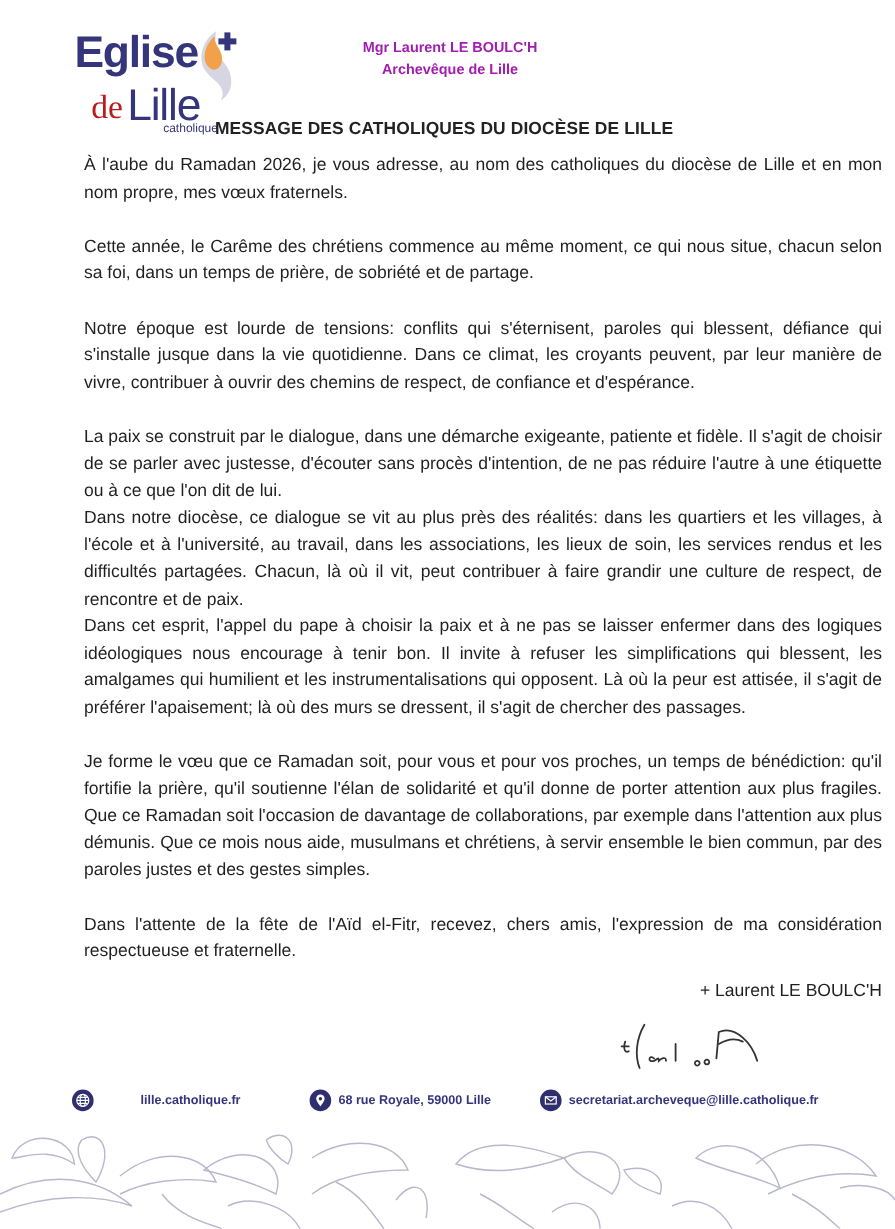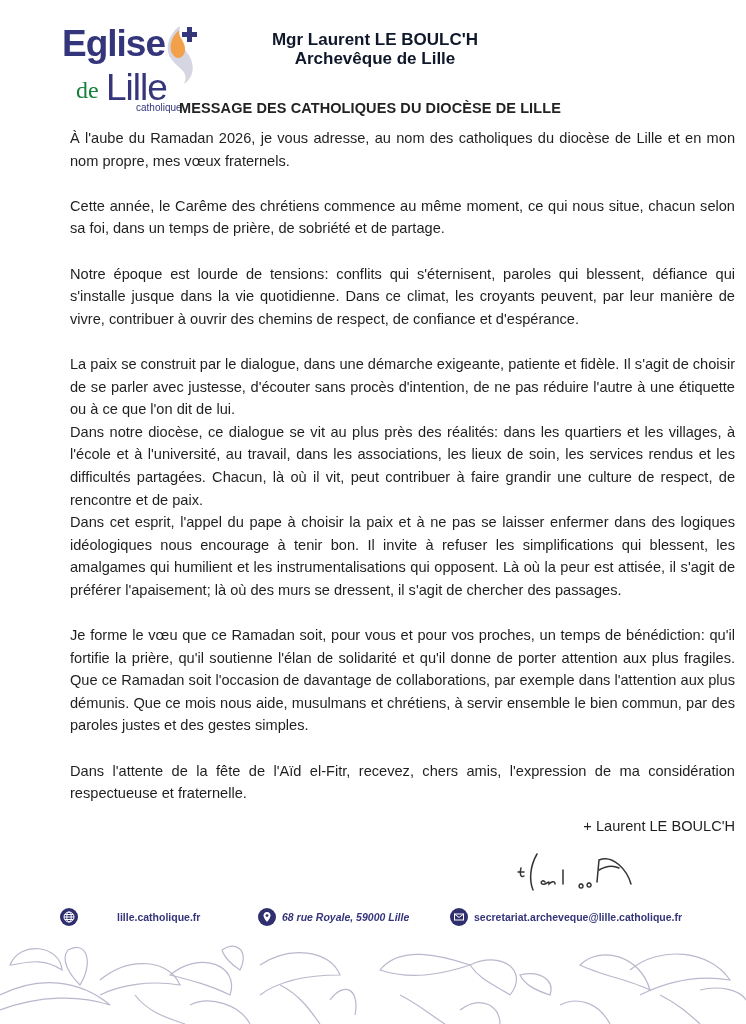--- a/index.html
+++ b/index.html
@@ -1,23 +1,23 @@
 <!DOCTYPE html>
 <html><head>
 <meta charset="utf-8">
 <style>
   html, body { margin: 0; padding: 0; background: #ffffff; }
   body { width: 746px; height: 1024px; position: relative; overflow: hidden; font-family: "Liberation Sans", sans-serif; color: #1f1f1f; }
   .logo { position: absolute; left: 60px; top: 20px; width: 140px; height: 82px; }
   .logo .eglise { position: absolute; left: 2px; top: 4px; font-size: 37px; color: #34357a; letter-spacing: -1px; font-family: "Liberation Sans", sans-serif; line-height: 40px; font-weight: bold; }
   .logo .catho { position: absolute; left: 76px; top: 43px; font-size: 10px; color: #34357a; line-height: 10px; margin-top: 40px; }
-  .logo .de { position: absolute; left: 16px; top: 58px; font-size: 24px; color: #15803d; font-family: "Liberation Serif", serif; line-height: 24px; }
+  .logo .de { position: absolute; left: 16px; top: 58px; font-size: 28px; color: #b91c1c; font-family: "Liberation Serif", serif; line-height: 24px; }
   .logo .lille { position: absolute; left: 46px; top: 48px; font-size: 37px; color: #34357a; letter-spacing: -1px; line-height: 40px; }
   .logo svg { position: absolute; left: 100px; top: 0; }
-  .header-name { position: absolute; left: 230px; top: 30px; width: 290px; text-align: center; font-weight: bold; font-size: 17px; line-height: 19px; color: #0f172a; }
+  .header-name { position: absolute; left: 230px; top: 30px; width: 290px; text-align: center; font-weight: bold; font-size: 12px; line-height: 19px; color: #a21caf; }
   .doc-title { position: absolute; left: 170px; top: 89px; width: 400px; text-align: center; font-weight: bold; font-size: 14.5px; color: #222; letter-spacing: 0.1px; margin-top: 11px; }
   .body-text { position: absolute; left: 70px; top: 127px; width: 665px; font-size: 14.6px; line-height: 22.6px; text-align: justify; color: #1f1f1f; }
   .body-text p { margin: 0 0 22.6px 0; }
   .body-text p.tight { margin-bottom: 0; }
   .signature-name { position: absolute; left: 440px; top: 818px; width: 295px; text-align: right; font-size: 14.6px; color: #1f1f1f; }
   .signature { position: absolute; left: 515px; top: 850px; }
   .footer { position: absolute; top: 908px; left: 0; width: 746px; height: 20px; font-size: 10.5px; color: #34357a; font-weight: bold; }
   .footer .item { position: absolute; display: flex; align-items: center; gap: 6px; top: 0; }
   .footer .ic { width: 18px; height: 18px; border-radius: 50%; background: #2f2e6e; display: inline-flex; align-items: center; justify-content: center; }
   .deco { position: absolute; left: 0; top: 935px; width: 746px; height: 89px; }
@@ -76,21 +76,21 @@
       <svg width="12" height="12" viewBox="0 0 12 12">
           <g fill="none" stroke="#fff" stroke-width="1">
             <circle cx="6" cy="6" r="5"></circle>
             <ellipse cx="6" cy="6" rx="2.2" ry="5"></ellipse>
             <path d="M1 6 H11 M2 3.5 H10 M2 8.5 H10"></path>
           </g>
         </svg>
     </span>
     <span>lille.catholique.fr</span>
   </div>
-  <div class="item" style="left:258px;font-style:italic;">
+  <div class="item" style="left:258px;">
     <span class="ic">
       <svg width="12" height="12" viewBox="0 0 12 12">
           <path d="M6 1 C3.5 1 2.5 3 2.5 4.5 C2.5 7 6 11 6 11 C6 11 9.5 7 9.5 4.5 C9.5 3 8.5 1 6 1 Z" fill="#fff"></path>
           <circle cx="6" cy="4.6" r="1.4" fill="#2f2e6e"></circle>
         </svg>
     </span>
     <span>68 rue Royale, 59000 Lille</span>
   </div>
   <div class="item" style="left:450px;">
     <span class="ic">

